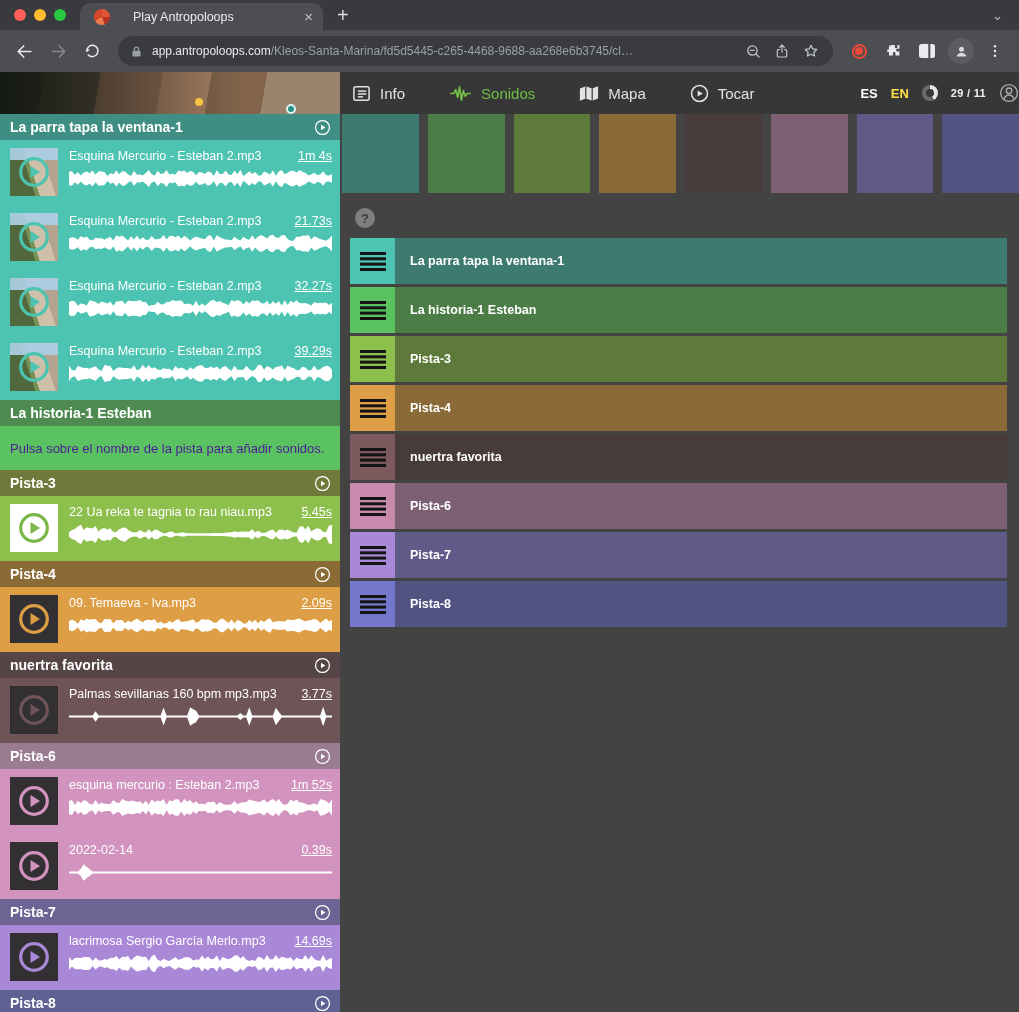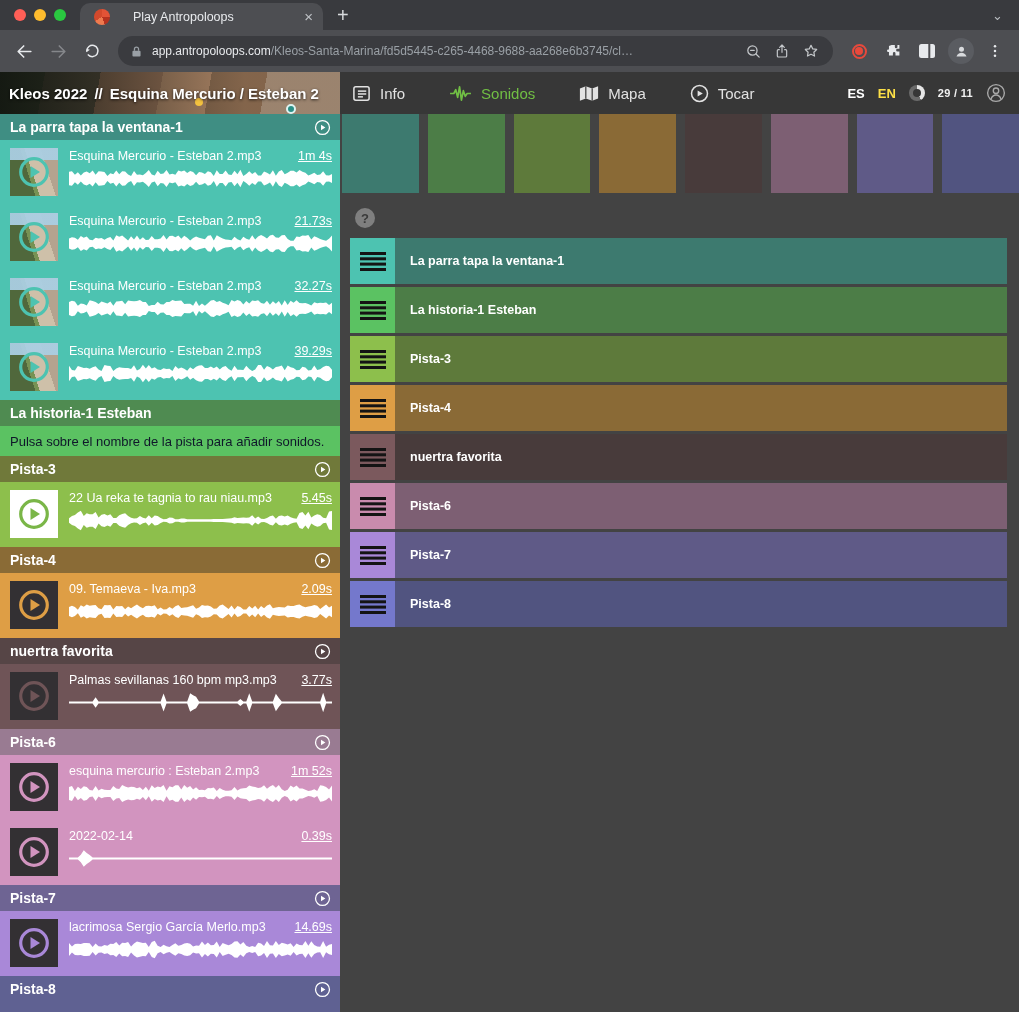--- a/index.html
+++ b/index.html
@@ -41,21 +41,21 @@
   .hero .pin{position:absolute;left:195px;top:26px;width:8px;height:8px;border-radius:50%;background:#f4c23f;}
   .hero .marker{position:absolute;left:286px;top:32px;width:10px;height:10px;border-radius:50%;
     background:#2a8f86;border:2px solid #dff3f1;}
   .crumb{position:relative;color:#fff;font-size:15px;font-weight:600;padding-left:9px;white-space:nowrap;
     text-shadow:0 1px 3px rgba(0,0,0,.75);}
   .crumb .sep{margin:0 7px;font-weight:700;}
   .appnav{display:flex;align-items:center;gap:44px;margin-left:352px;}
   .nav-item{display:flex;align-items:center;gap:9px;color:#e2e2e2;font-size:15px;cursor:default;}
   .nav-item.active{color:#71BF44;}
   .nav-item svg{display:block;}
-  .hdr-right{margin-left:auto;display:flex;align-items:center;gap:13px;padding-right:13px;}
+  .hdr-right{margin-left:auto;display:flex;align-items:center;gap:13px;}
   .lang{font-size:13px;font-weight:700;color:#fde047;}
   .lang.active{color:#fff;}
   .spinner{width:16px;height:16px;border-radius:50%;
     background:conic-gradient(#e6e6e6 0 150deg,#6a6a6a 150deg 360deg);
     display:flex;align-items:center;justify-content:center;}
   .spinner i{width:8px;height:8px;border-radius:50%;background:#373737;}
   .counter{font-size:11px;font-weight:700;color:#f2f2f2;letter-spacing:.3px;}
 
   
   .content{position:absolute;top:114px;left:0;right:0;bottom:0;display:flex;}
@@ -73,21 +73,21 @@
   .thumb-white{background:#ffffff;}
   .thumb-photo{background-image:
       linear-gradient(180deg, rgba(170,206,226,.95) 0 24%, rgba(170,206,226,0) 24%),
       linear-gradient(72deg,#50683c 0 40%,#779254 40% 47%,#cec0a9 47% 72%,#b4a38f 72%);}
   .cbody{flex:1;margin-left:11px;min-width:0;display:flex;flex-direction:column;}
   .crow{display:flex;justify-content:space-between;align-items:baseline;color:#fff;
     font-size:12.5px;margin-top:1px;gap:8px;}
   .ctitle{white-space:nowrap;overflow:hidden;text-overflow:ellipsis;}
   .cdur{flex:none;text-decoration:underline;}
   .c-wave{width:100%;height:25px;margin-top:3px;display:block;}
-  .hint{height:30px;display:flex;align-items:center;padding:0 10px;font-size:13px;color:#0f172a;}
+  .hint{height:44px;display:flex;align-items:center;padding:0 10px;font-size:13px;color:#4c1d95;}
 
   
   .swatches{display:flex;gap:9px;height:79px;padding-left:2px;}
   .swatch{flex:1;}
   .instructions{display:flex;gap:13px;padding:14px 0 0 15px;}
   .qicon{width:20px;height:20px;flex:none;border-radius:50%;background:#7f7f7f;color:#3a3a3a;
     font-size:13px;font-weight:700;display:flex;align-items:center;justify-content:center;margin-top:1px;}
   .instr-text{color:#e8e8e8;font-size:12.5px;line-height:1.5;width:625px;}
   .rows{margin:10px 0 0 10px;width:657px;display:flex;flex-direction:column;gap:3px;}
   .trow{height:46px;display:flex;box-shadow:inset 0 -2px rgba(0,0,0,.18);}
@@ -187,21 +187,20 @@
           <circle cx="12" cy="12" r="1.9"></circle>
           <circle cx="12" cy="19" r="1.9"></circle>
         </svg>
     </span>
   </div>
 
   <div class="appheader">
     <div class="hero">
       <span class="pin"></span>
       <span class="marker"></span>
-      <div class="crumb"><span>Kleos 2022</span><span class="sep">//</span><span>Esquina Mercurio / Esteban 2</span></div>
     </div>
     <nav class="appnav" id="appnav">
         <div class="nav-item">
           <span style="display: flex;">
             <svg width="19" height="19" viewBox="0 0 20 20" fill="none" stroke="currentColor" stroke-width="1.6">
               <rect x="2" y="3" width="16" height="14" rx="2"></rect>
               <line x1="6.2" y1="7.5" x2="15" y2="7.5"></line>
               <line x1="6.2" y1="10.5" x2="15" y2="10.5"></line>
               <line x1="6.2" y1="13.5" x2="11.5" y2="13.5"></line>
             </svg>

